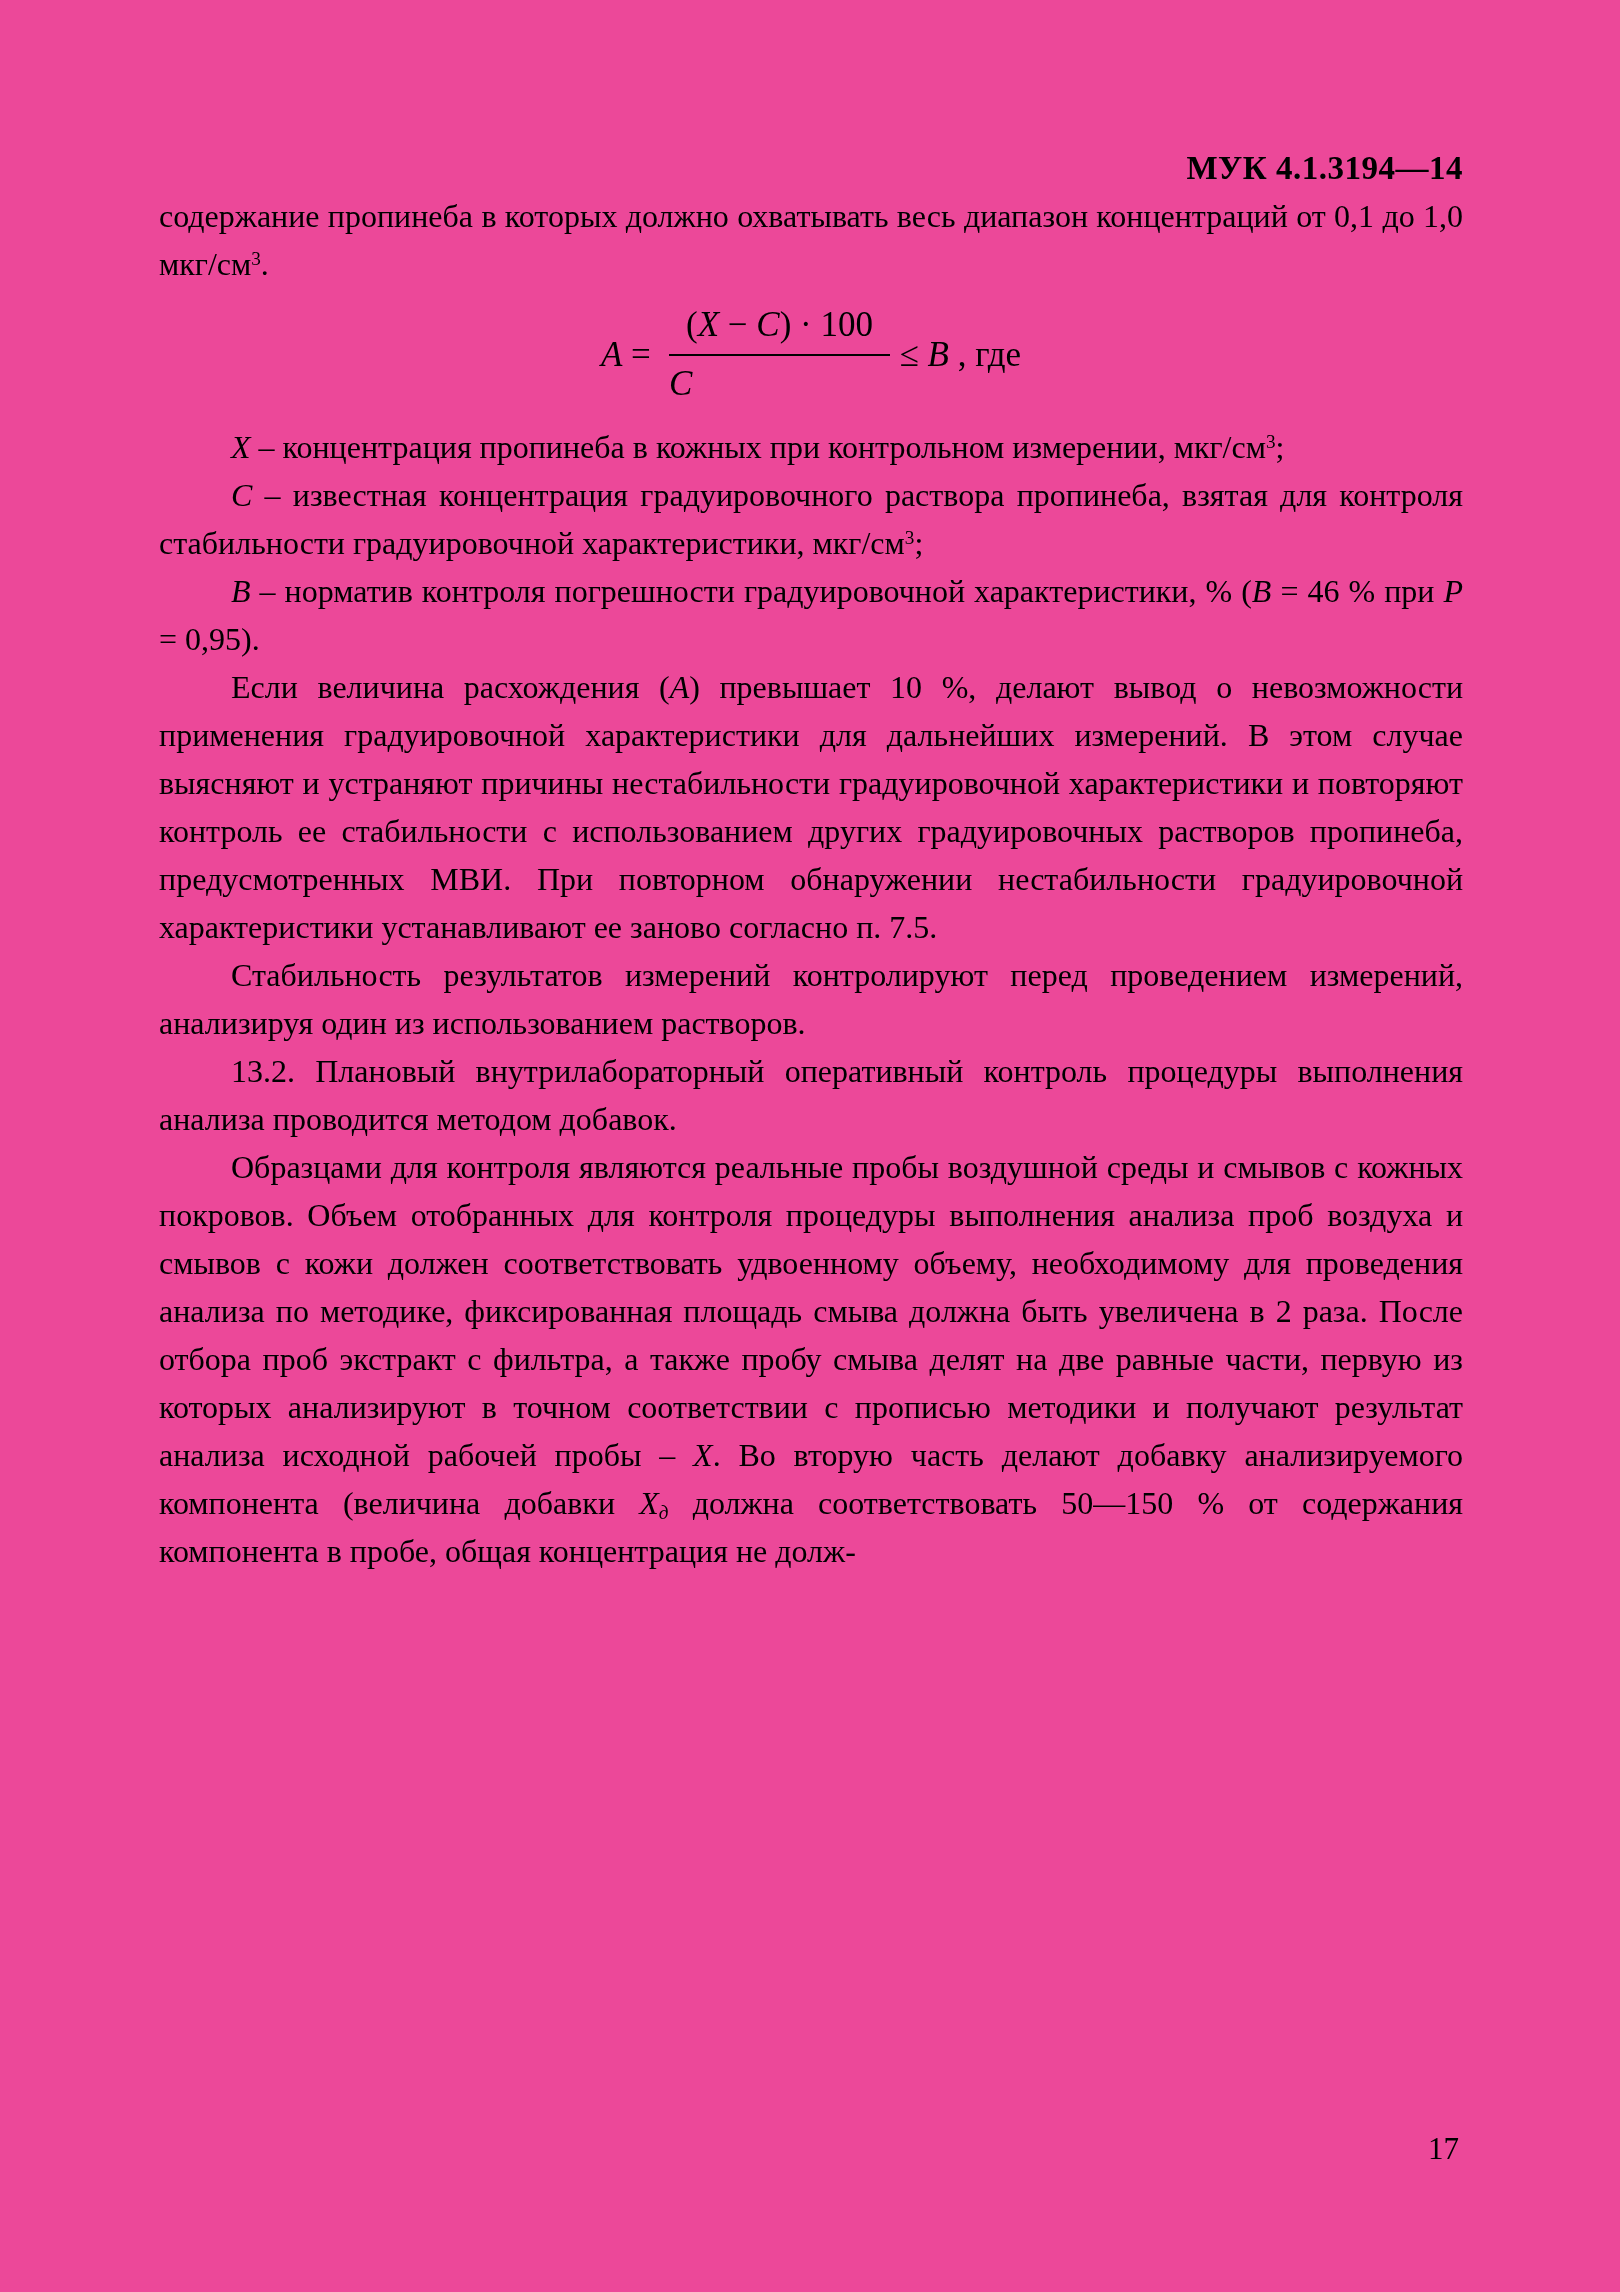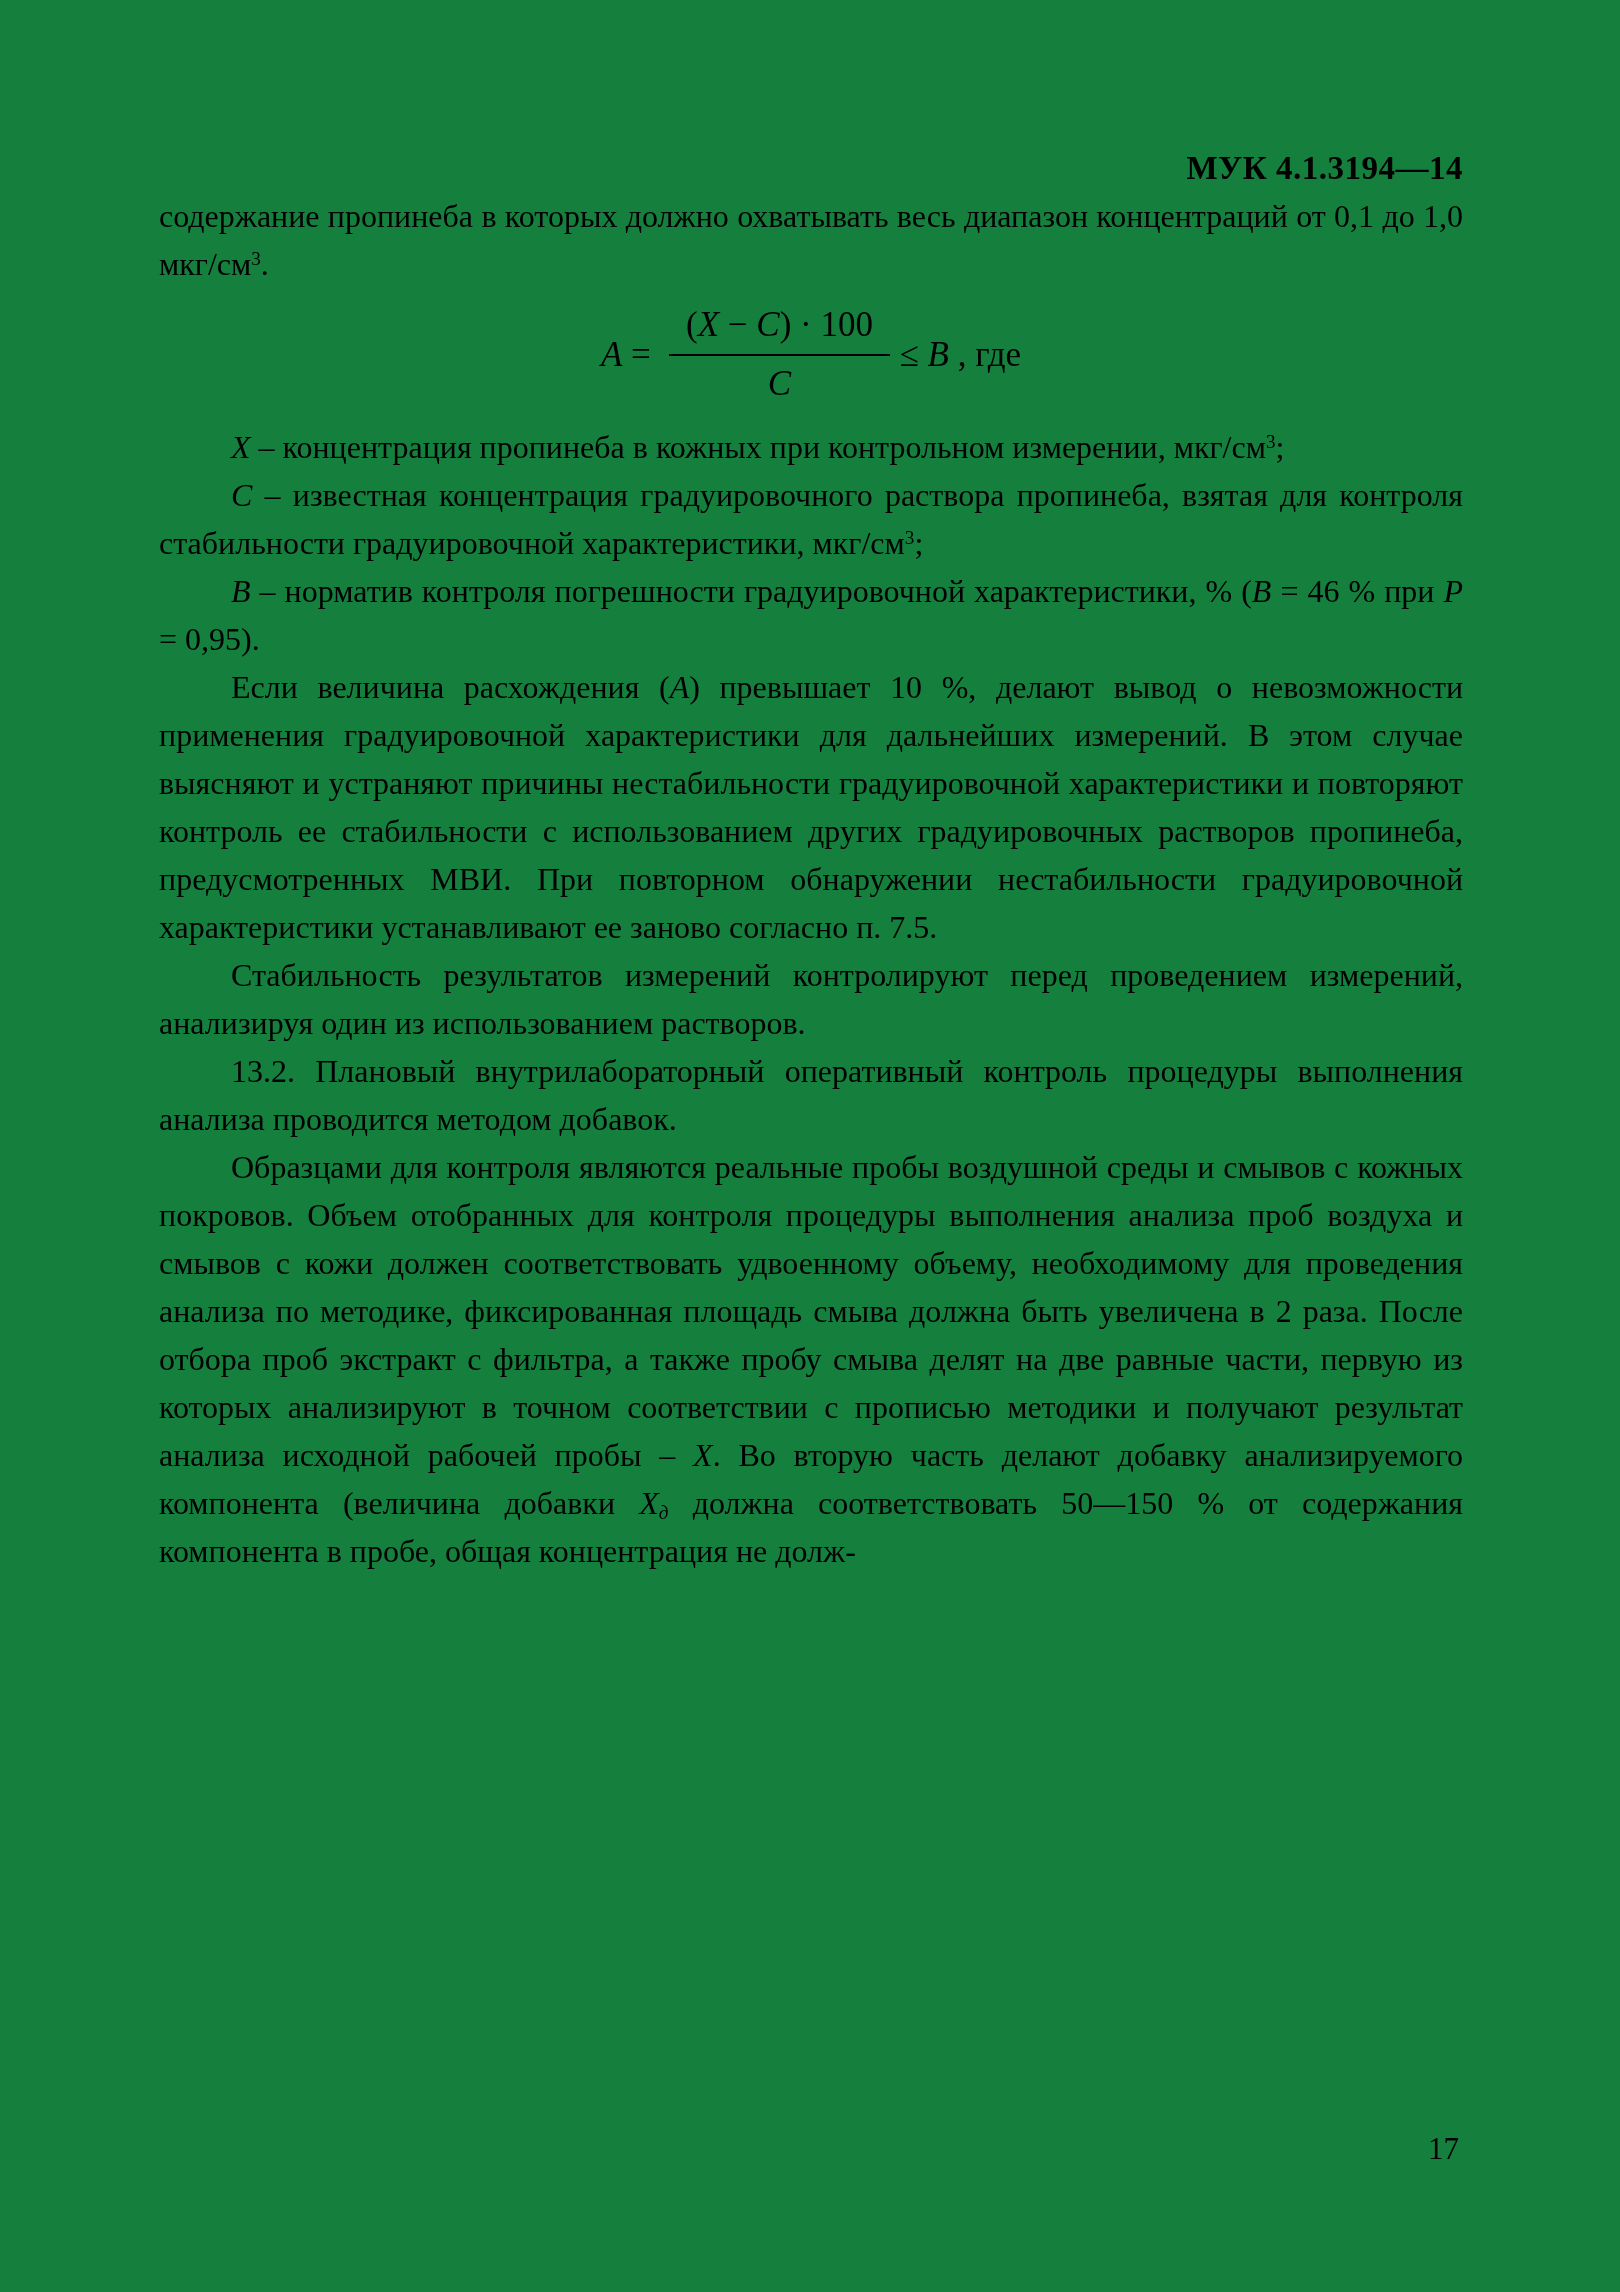--- a/index.html
+++ b/index.html
@@ -3,21 +3,21 @@
 <meta charset="utf-8">
 <title>МУК 4.1.3194—14 — стр. 17</title>
 <style>
   * { box-sizing: border-box; }
   html, body { margin: 0; padding: 0; background: #ffffff; }
 
   .page {
     position: relative;
     width: 1620px;
     height: 2292px;
-    background: #15803d;
+    background: #ec4899;
     color: #000000;
     font-family: "Liberation Serif", "DejaVu Serif", serif;
     overflow: hidden;
   }
 
   .doc-number {
     position: absolute;
     top: 150px;
     left: 159px;
     width: 1304px;
@@ -51,21 +51,20 @@
     margin: 15px 0 17px 0;
     font-size: 35px;
     line-height: 1.25;
     text-align: left;
   }
   .formula-row span { white-space: pre; }
 
   .frac {
     display: inline-flex;
     flex-direction: column;
-    align-items: center;
     margin: 0 9.5px;
   }
   .frac-num {
     padding: 0 17px 7.6px 17px;
     border-bottom: 2.8px solid #000;
   }
   .frac-den { padding-top: 5.7px; }
 
   .page-number {
     position: absolute;

